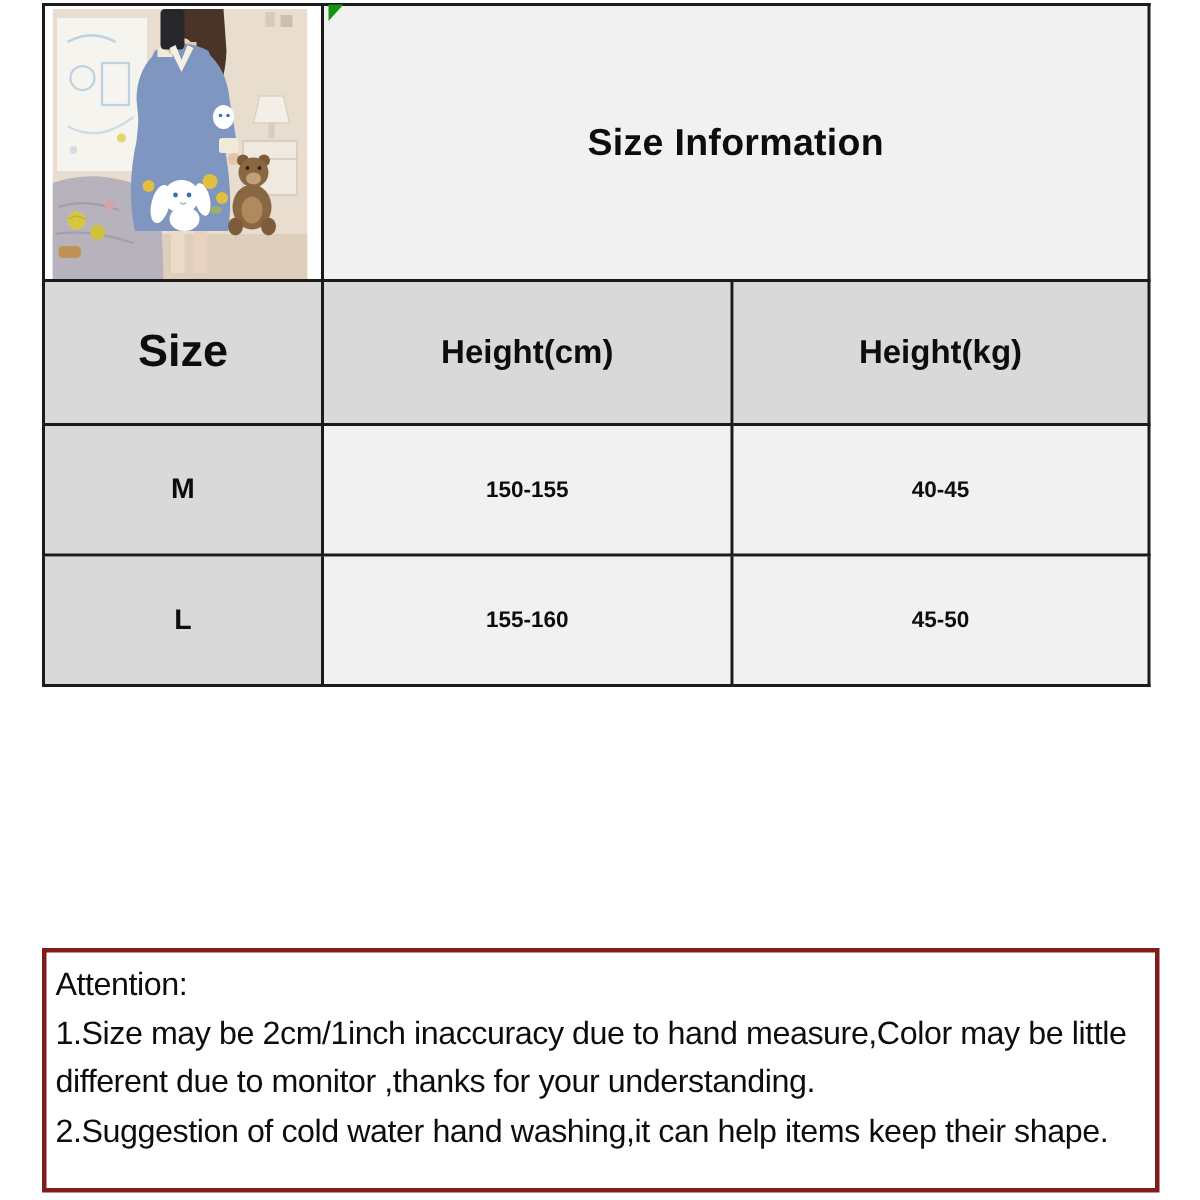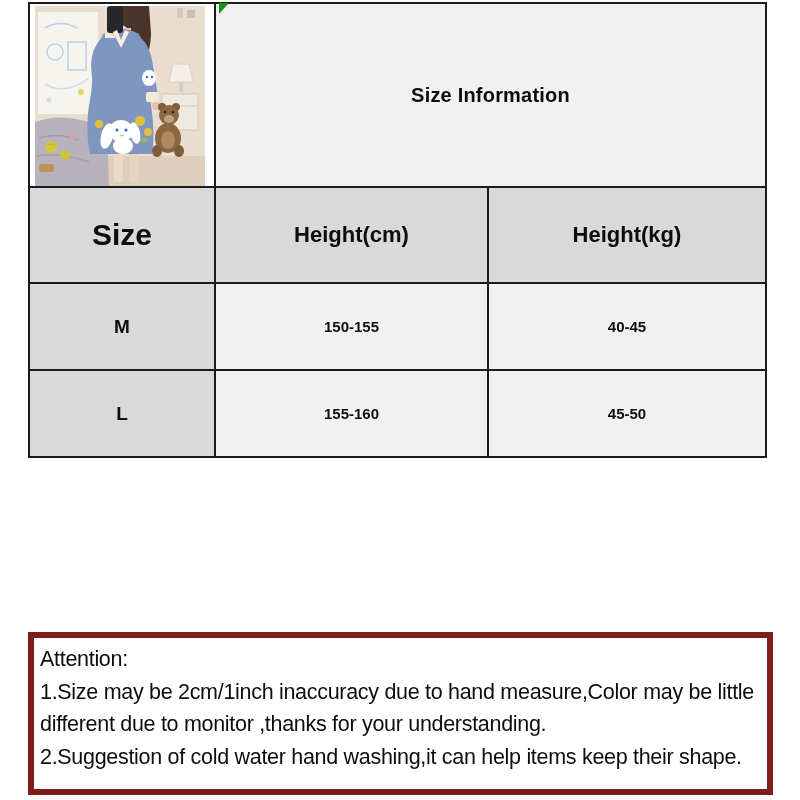--- a/index.html
+++ b/index.html
@@ -29,21 +29,21 @@
     overflow: hidden;
   }
   .row-top td        { height: 182px; }
   .row-colhead td    { height: 94px; }
   .row-data td       { height: 85px; }
 
   .cell-gray  { background: #d9d9d9; }
   .cell-light { background: #f1f1f1; }
   .photo-cell { background: #ffffff; }
 
-  .size-info-title { font-size: 20px; font-weight: bold; letter-spacing: 0.2px; }
+  .size-info-title { font-size: 25px; font-weight: bold; letter-spacing: 0.2px; }
   .size-col-head   { font-size: 30px; font-weight: bold; }
   .col-head        { font-size: 22px; font-weight: bold; }
   .row-label       { font-size: 19px; font-weight: bold; }
   .cell-value      { font-size: 15px; font-weight: bold; text-align: right; }
 
   
   .green-corner {
     position: absolute;
     left: 219px;
     top: 3px;
@@ -63,21 +63,21 @@
   .photo-wrap svg { display: block; }
 
   
   .attention-box {
     position: absolute;
     left: 28px;
     top: 632px;
     width: 745px;
     height: 163px;
     box-sizing: border-box;
-    border: 6px solid #7f1d1d;
+    border: 3px solid #7f1d1d;
     background: #ffffff;
     padding: 5px 0 0 6px;
   }
   .attn-line {
     font-size: 21.5px;
     line-height: 32.5px;
     letter-spacing: -0.3px;
     white-space: nowrap;
     color: #0d0d0d;
   }

